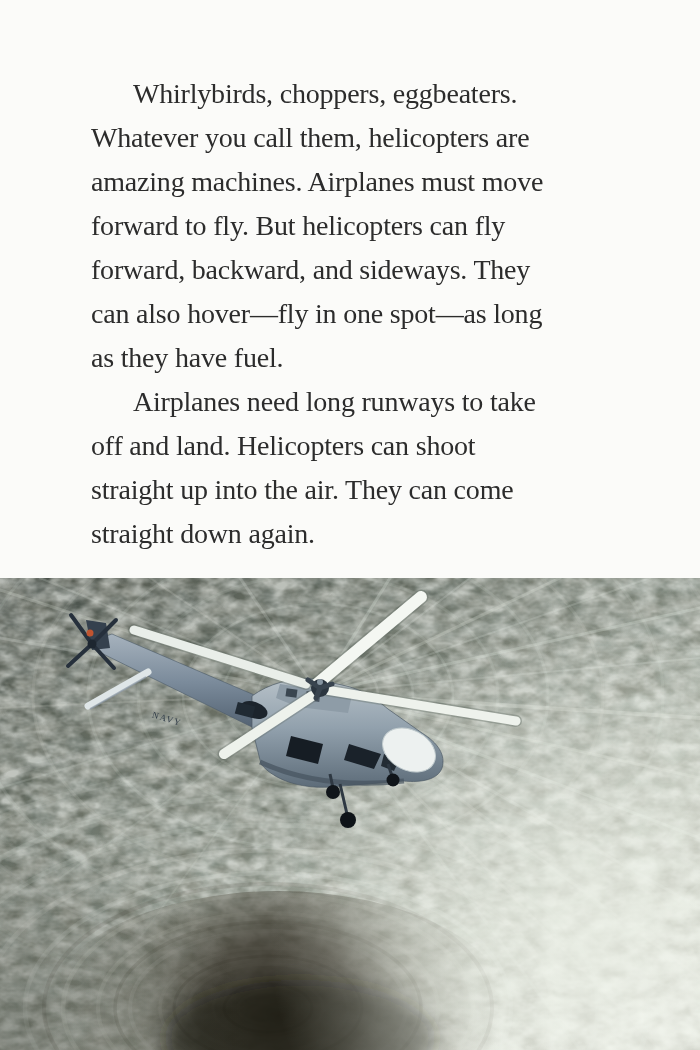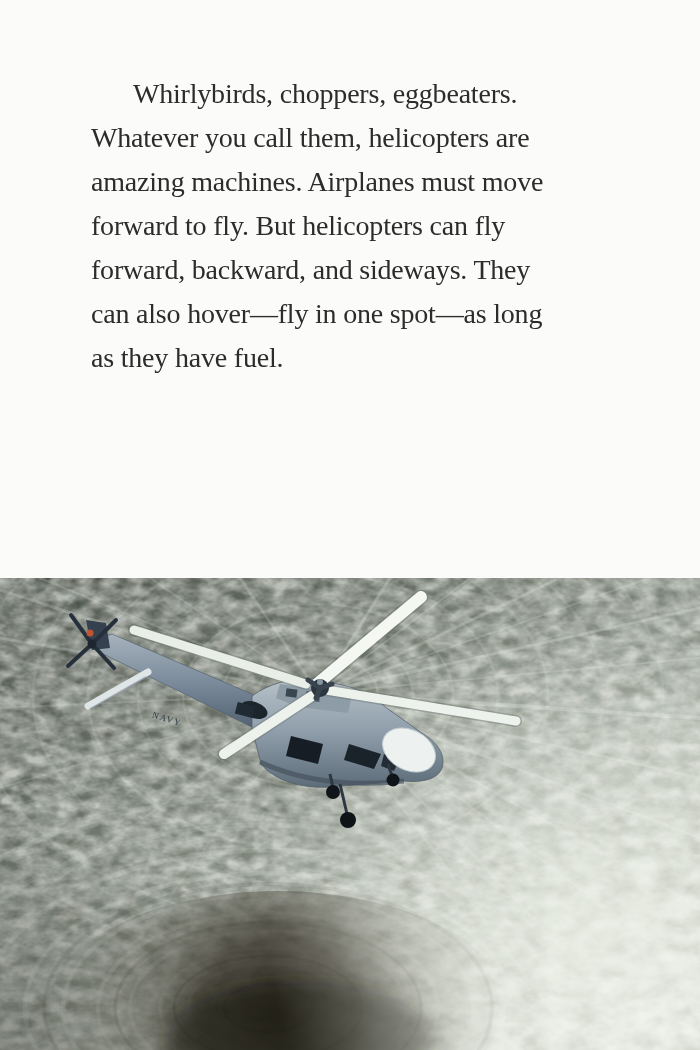--- a/index.html
+++ b/index.html
@@ -38,20 +38,24 @@
 <div class="page">
 
   <div class="text-block">
     <p class="para">Whirlybirds, choppers, eggbeaters.
 Whatever you call them, helicopters are
 amazing machines. Airplanes must move
 forward to fly. But helicopters can fly
 forward, backward, and sideways. They
 can also hover—fly in one spot—as long
 as they have fuel.</p>
+    <p class="para">Airplanes need long runways to take
+off and land. Helicopters can shoot
+straight up into the air. They can come
+straight down again.</p>
   </div>
 
   <figure class="photo">
     <svg width="700" height="472" viewBox="0 0 700 472" xmlns="http://www.w3.org/2000/svg">
       <defs>
         <linearGradient id="waterGrad" x1="0" y1="0" x2="0.85" y2="1">
           <stop offset="0" stop-color="#454d47"></stop>
           <stop offset="0.30" stop-color="#636c63"></stop>
           <stop offset="0.55" stop-color="#8b948a"></stop>
           <stop offset="0.78" stop-color="#c2c9bd"></stop>

